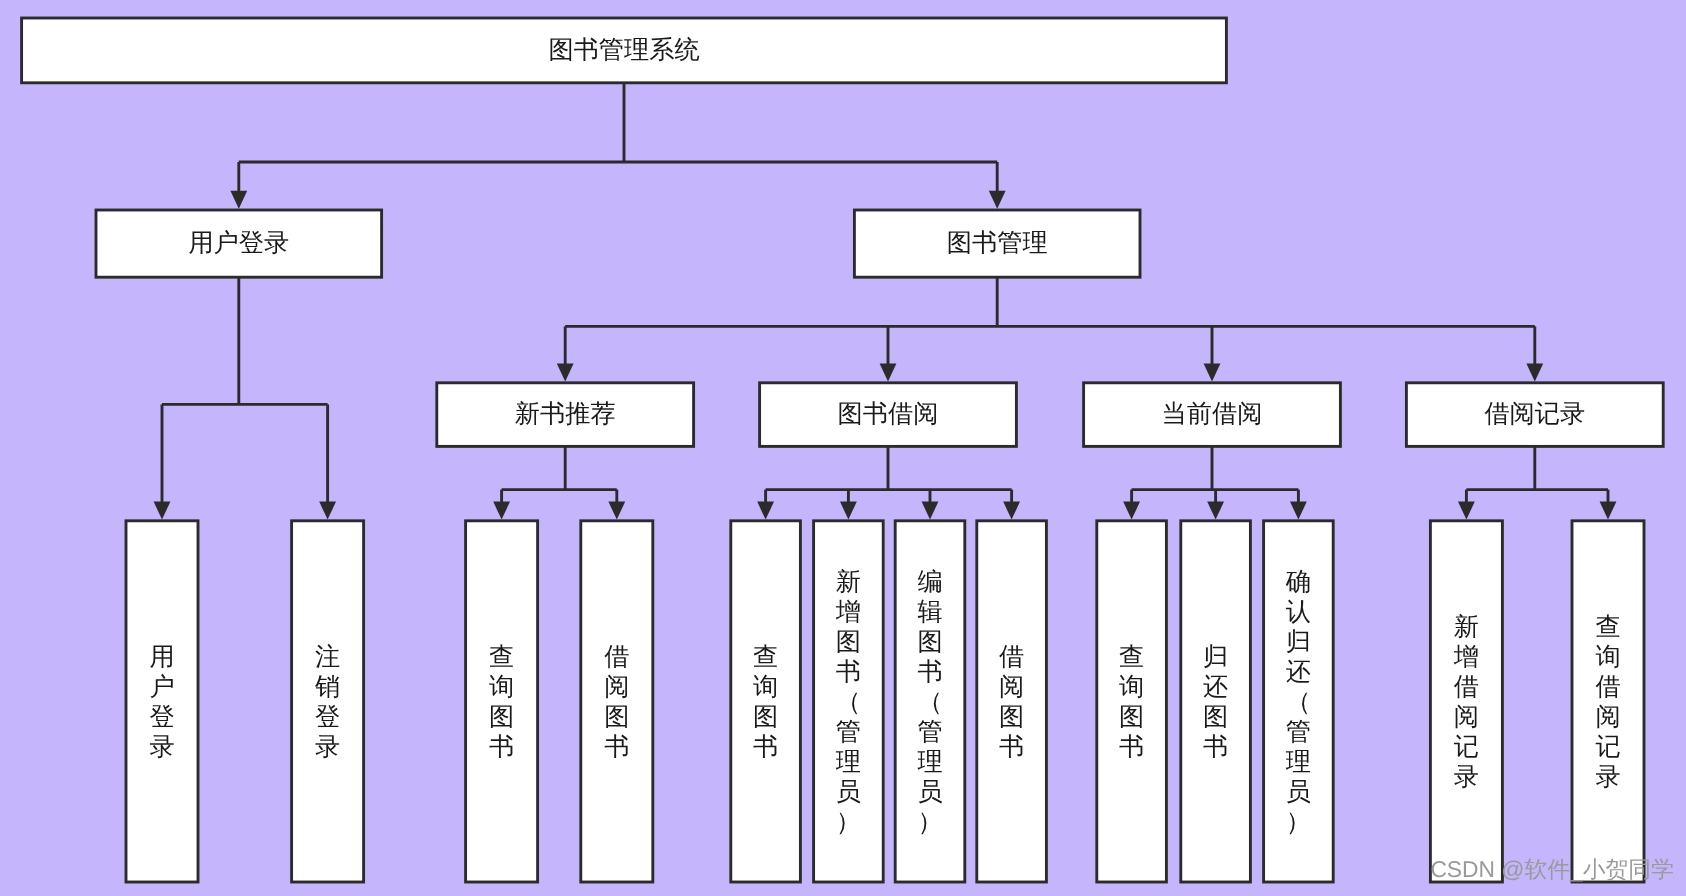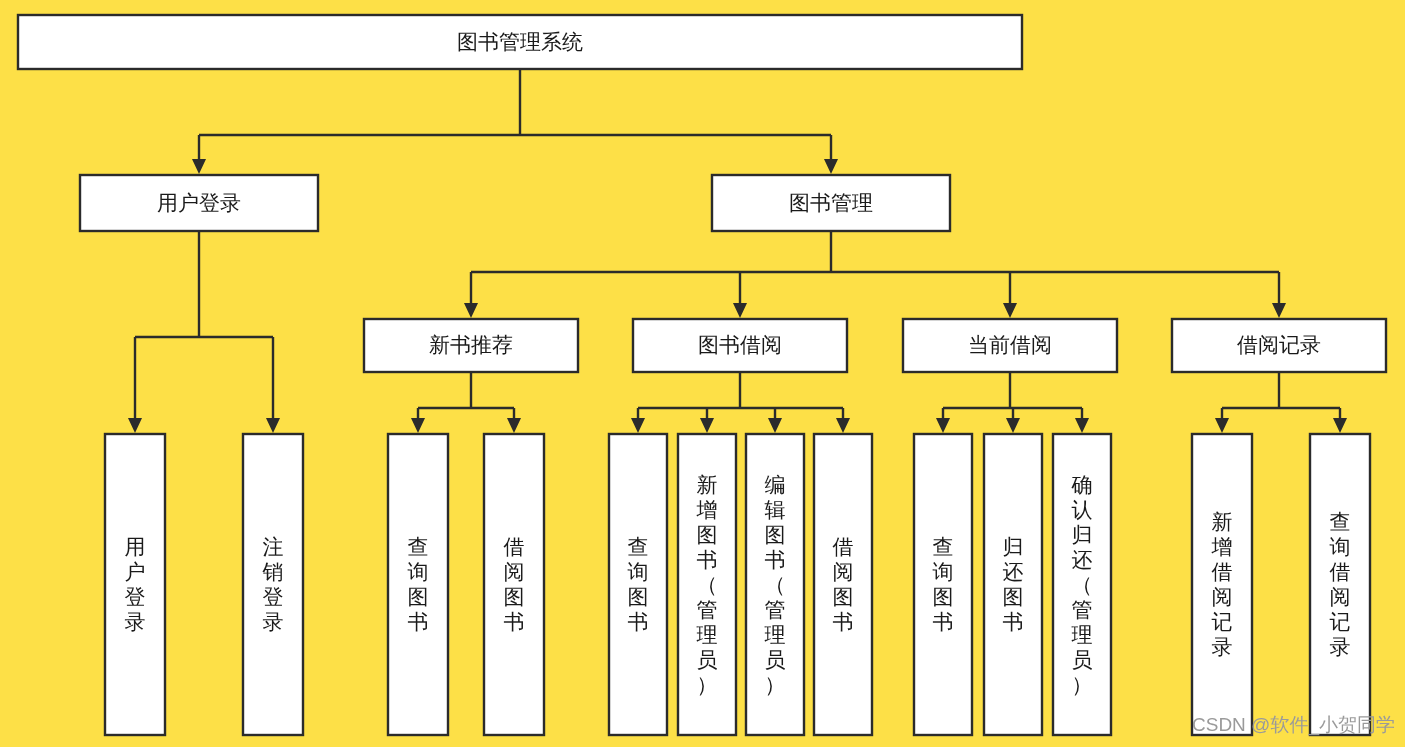--- a/index.html
+++ b/index.html
@@ -8,21 +8,21 @@
     padding: 0;
     background: #ffffff;
   }
   body {
     font-family: "Liberation Sans", "DejaVu Sans", sans-serif;
   }
   #diagram-root {
     position: relative;
     width: 1405px;
     height: 747px;
-    background: #fde047;
+    background: #c4b5fd;
     overflow: hidden;
   }
   svg#tree-svg {
     position: absolute;
     left: 0;
     top: 0;
     width: 1405px;
     height: 747px;
     display: block;
   }

